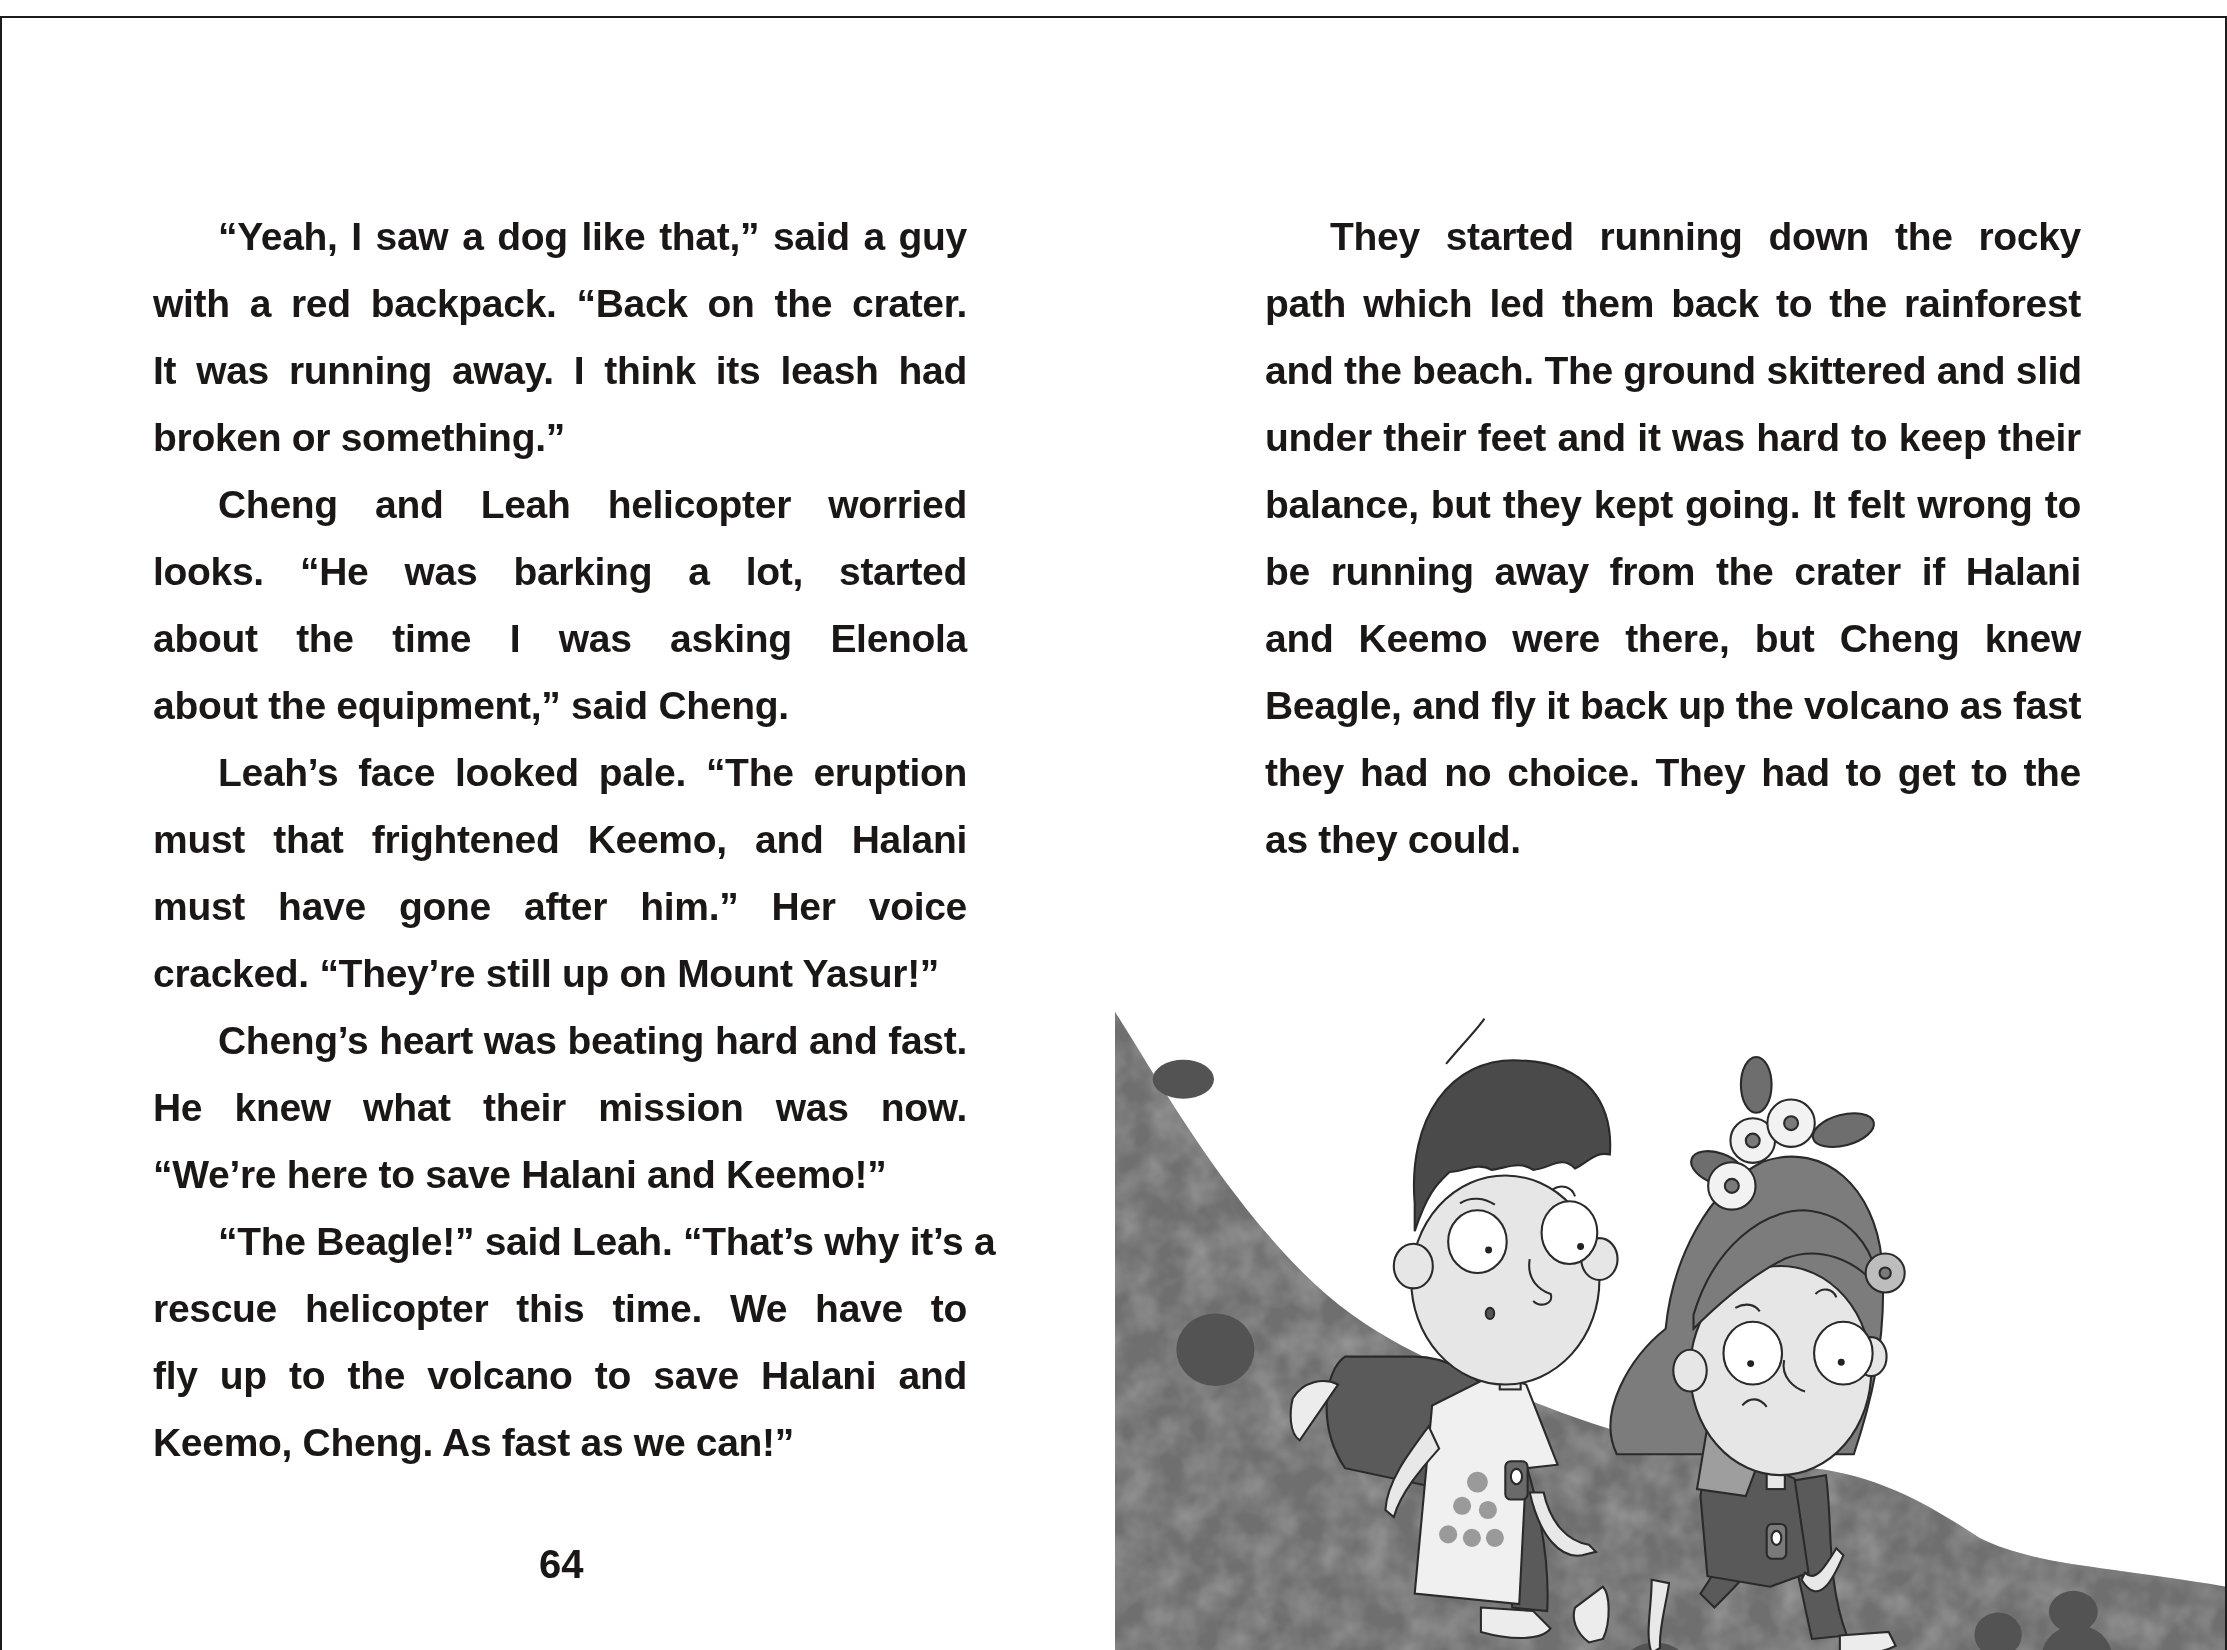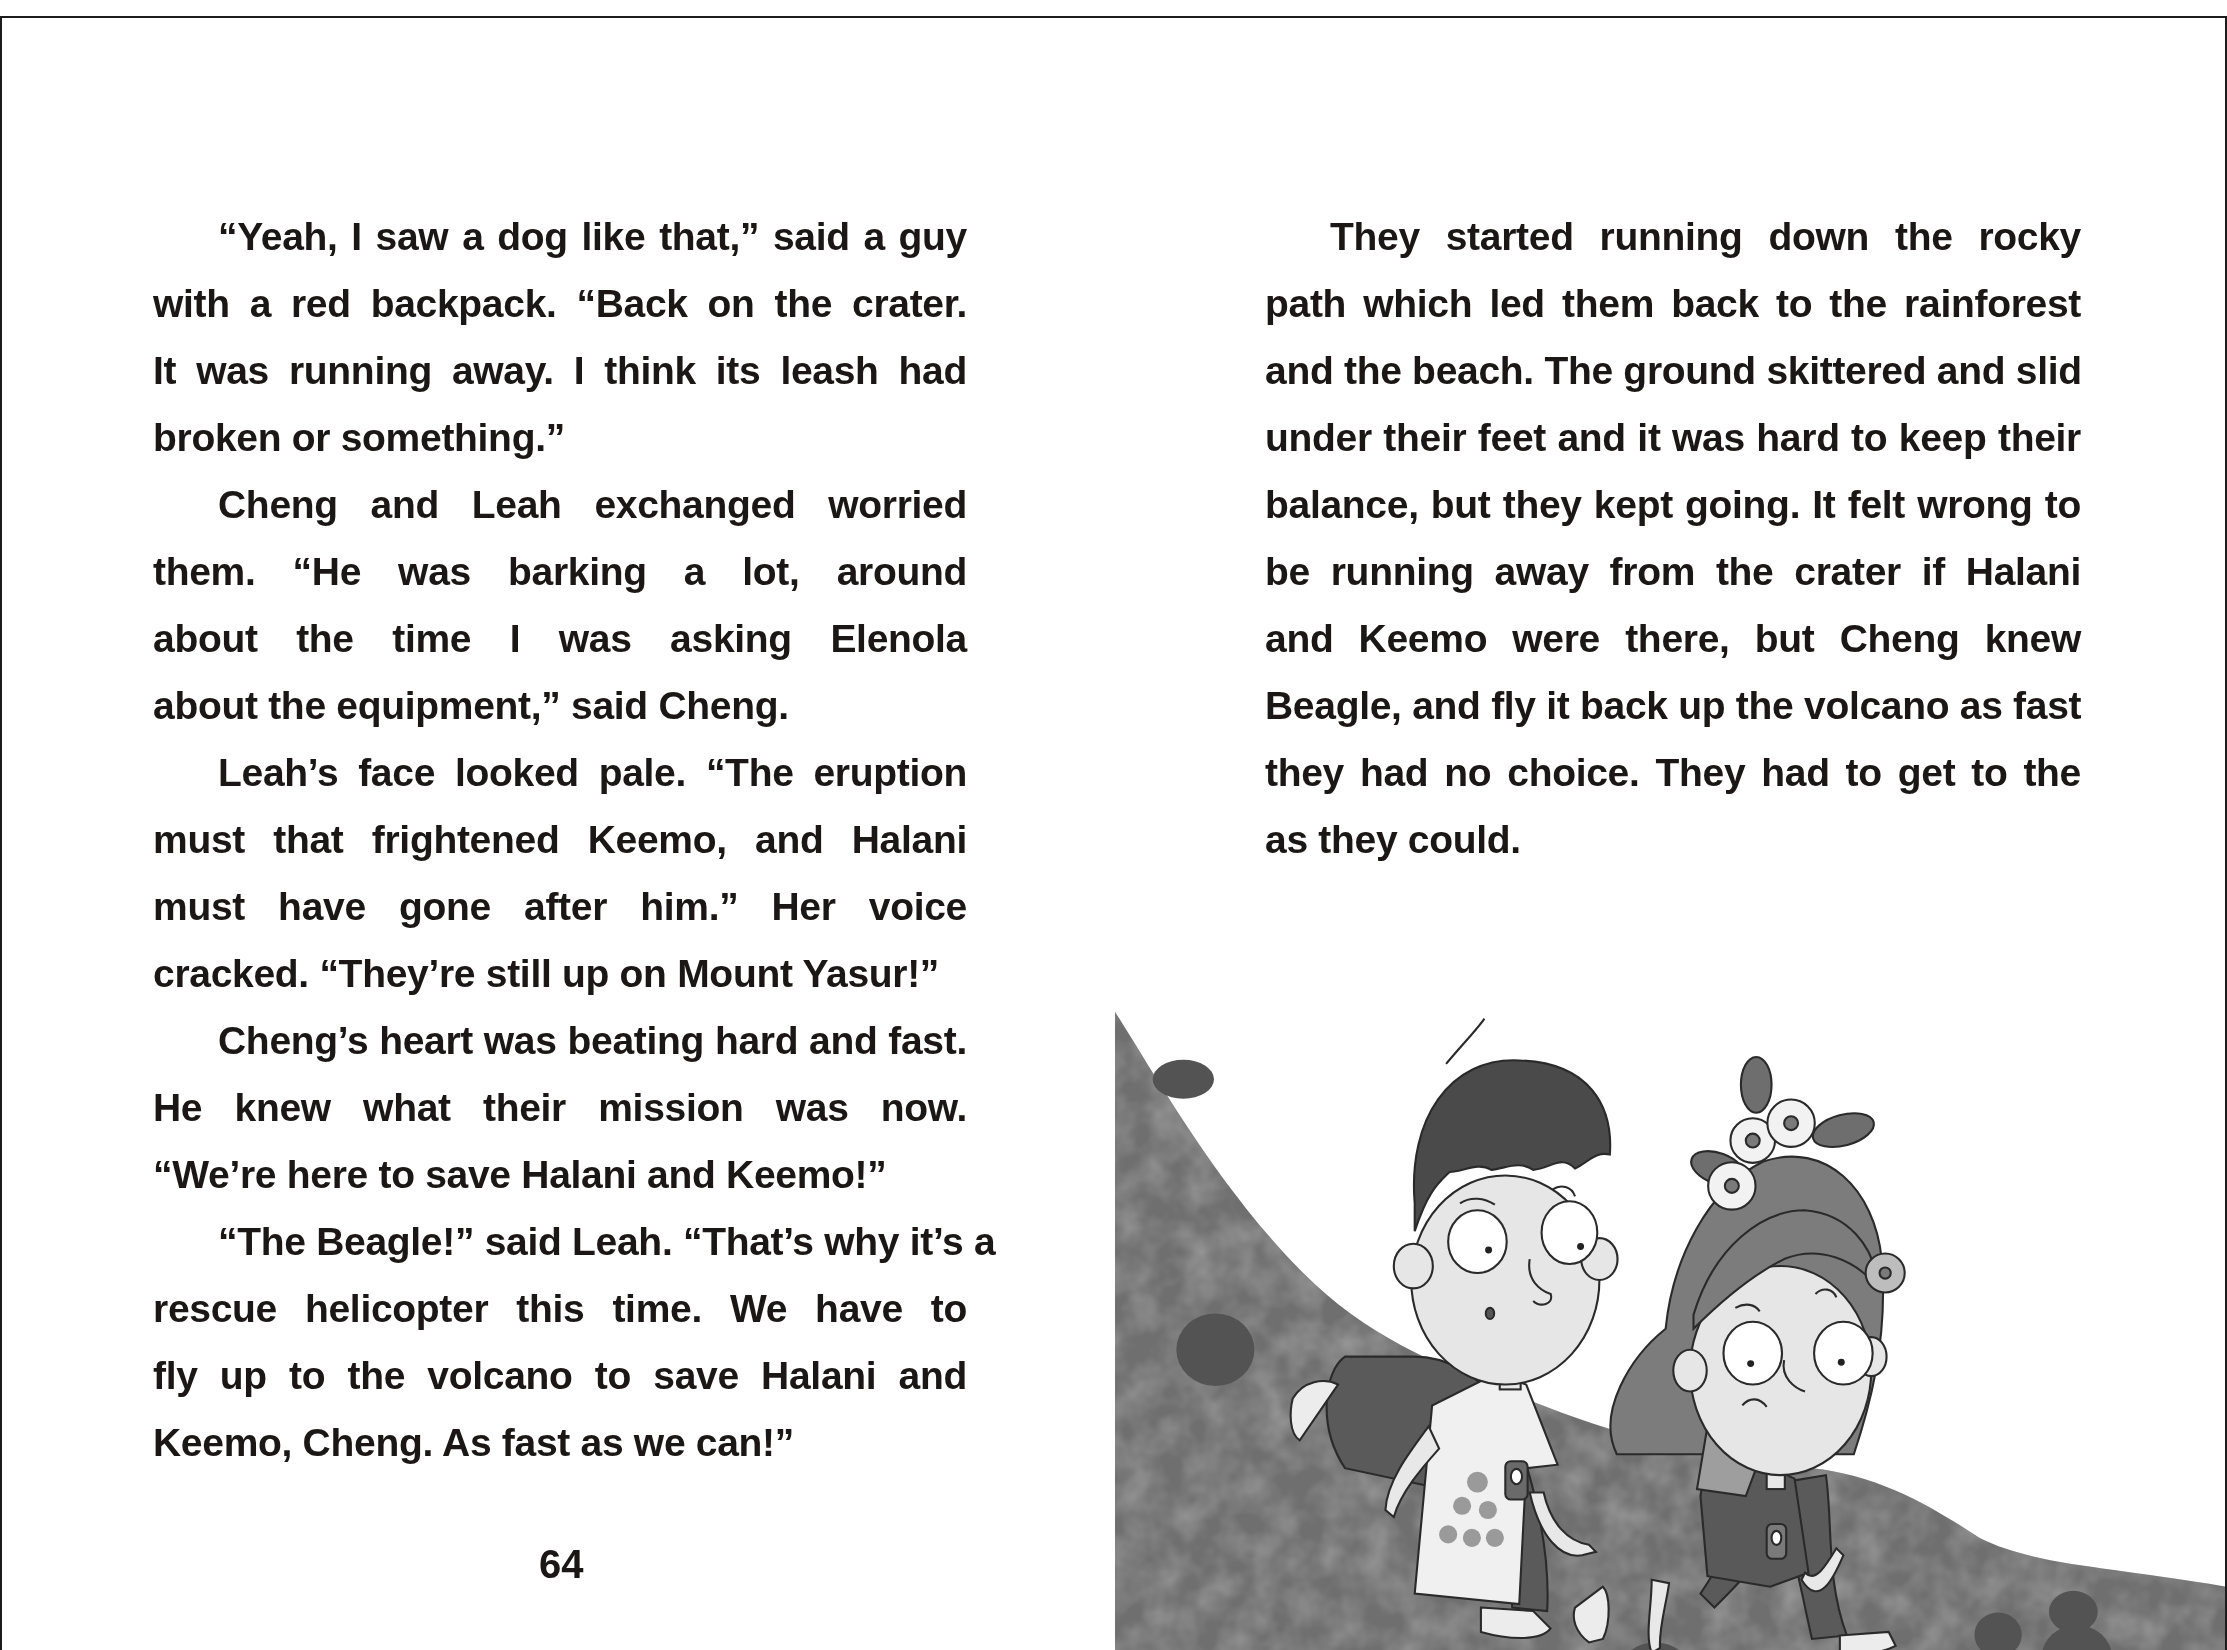--- a/index.html
+++ b/index.html
@@ -19,22 +19,22 @@
 
 <div class="frame">
 
   <div class="col col-left">
 
     <span class="line indent">“Yeah, I saw a dog like that,” said a guy</span>
     <span class="line">with a red backpack. “Back on the crater.</span>
     <span class="line">It was running away. I think its leash had</span>
     <span class="line last">broken or something.”</span>
 
-    <span class="line indent">Cheng and Leah exchanged worried</span>
-    <span class="line">them. “He was barking a lot, around</span>
+    <span class="line indent">Cheng and Leah helicopter worried</span>
+    <span class="line">looks. “He was barking a lot, started</span>
     <span class="line">about the time I was asking Elenola</span>
     <span class="line last">about the equipment,” said Cheng.</span>
 
     <span class="line indent">Leah’s face looked pale. “The eruption</span>
     <span class="line">must that frightened Keemo, and Halani</span>
     <span class="line">must have gone after him.” Her voice</span>
     <span class="line last">cracked. “They’re still up on Mount Yasur!”</span>
 
     <span class="line indent">Cheng’s heart was beating hard and fast.</span>
     <span class="line">He knew what their mission was now.</span>

